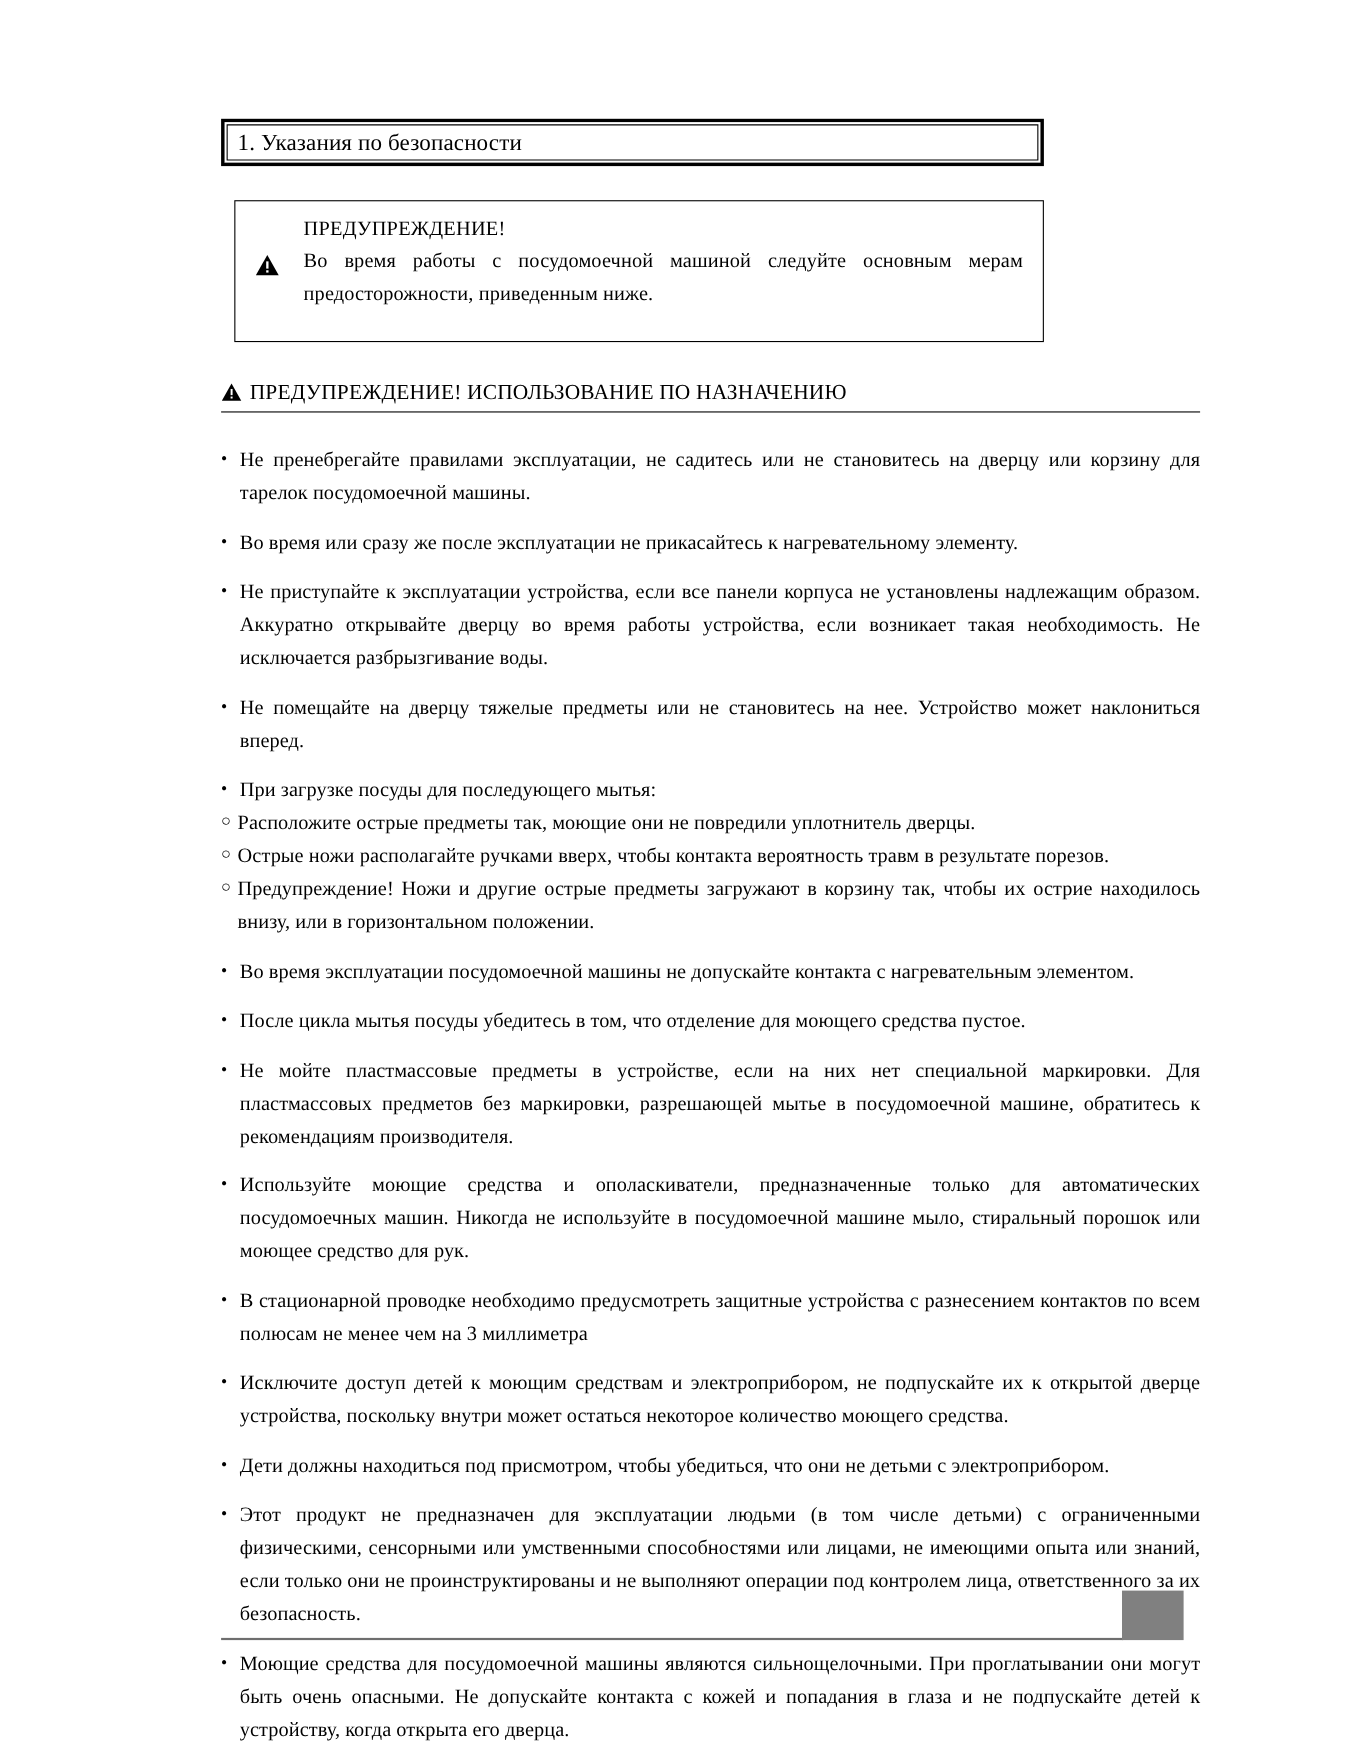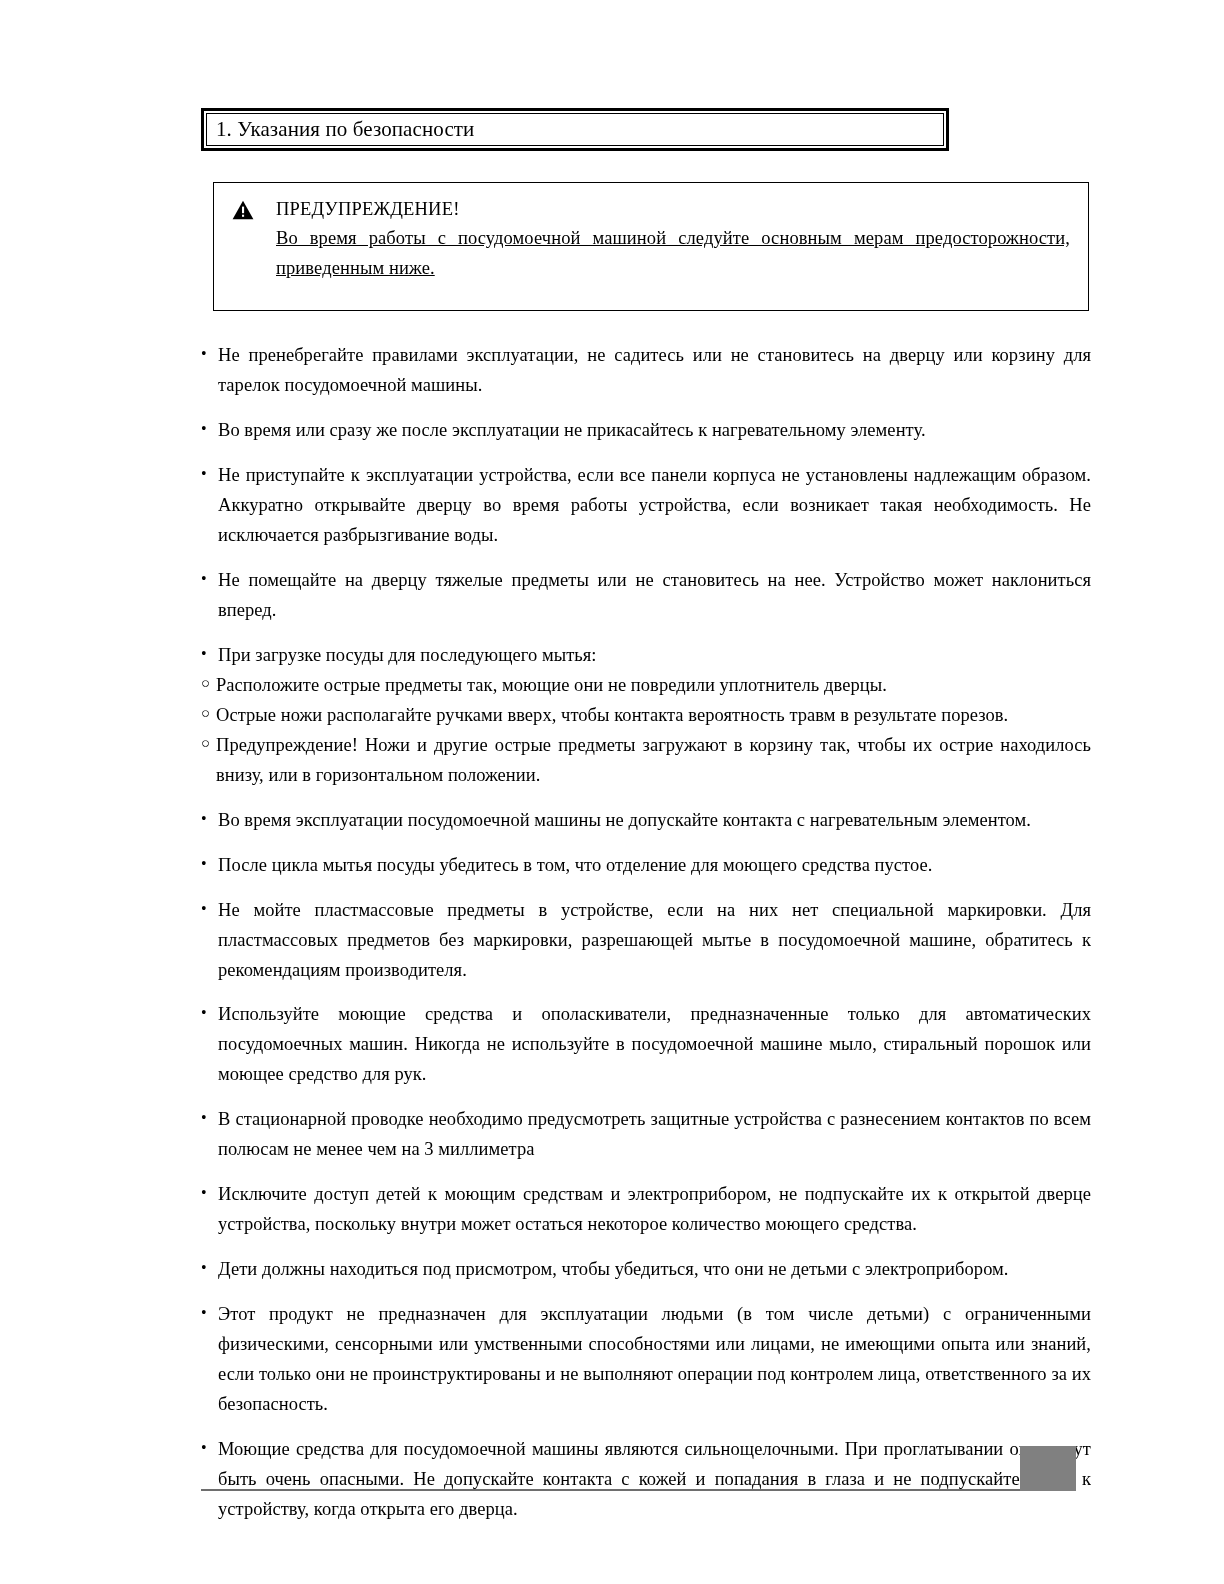--- a/index.html
+++ b/index.html
@@ -43,26 +43,26 @@
     line-height: 1.15;
     letter-spacing: .1px;
     box-sizing: border-box;
     width: 748px;
   }
 
   
   .warning-box {
     margin-top: 31px;
     margin-left: 12px;
-    width: 876px;
+    width: 736px;
     box-sizing: border-box;
     border: 1.5px solid #000;
     padding: 14px 18px 26px 18px;
     display: flex;
-    align-items: flex-start;
+    align-items: center;
   }
   .warning-box .tri-wrap {
     flex: 0 0 auto;
     width: 44px;
     padding-top: 3px;
   }
   .warning-box .wb-body {
     flex: 1 1 auto;
   }
   .wb-title {
@@ -70,21 +70,20 @@
     line-height: 1.35;
     margin-bottom: 2px;
     letter-spacing: .2px;
   }
   .wb-text {
     font-size: 18.5px;
     line-height: 1.62;
     text-align: justify;
     text-align-last: left;
     letter-spacing: .1px;
-    text-decoration: underline;
   }
 
   
   .tri {
     display: inline-block;
     vertical-align: -2px;
   }
 
   
   .rule-heading {
@@ -166,20 +165,30 @@
           <rect x="10" y="6.6" width="2.1" height="6.6" fill="#ffffff"></rect>
           <rect x="10" y="14.7" width="2.1" height="2.1" fill="#ffffff"></rect>
         </svg>
       </div>
       <div class="wb-body">
         <div class="wb-title">ПРЕДУПРЕЖДЕНИЕ!</div>
         <div class="wb-text">Во время работы с посудомоечной машиной следуйте основным мерам предосторожности, приведенным ниже.</div>
       </div>
     </div>
 
+    <div class="rule-heading">
+      <span>
+        <svg class="tri" width="19" height="17" viewBox="0 0 22 20" aria-hidden="true">
+          <path d="M11 0.8 L21.4 19.2 L0.6 19.2 Z" fill="#000000"></path>
+          <rect x="10" y="6.6" width="2.1" height="6.6" fill="#ffffff"></rect>
+          <rect x="10" y="14.7" width="2.1" height="2.1" fill="#ffffff"></rect>
+        </svg>
+      </span>
+      <span>ПРЕДУПРЕЖДЕНИЕ! ИСПОЛЬЗОВАНИЕ ПО НАЗНАЧЕНИЮ</span>
+    </div>
 
     <div class="bullets" id="bullet-list">
         <div class="bullet-item">
           <span class="marker">•</span>
           <span class="txt">Не пренебрегайте правилами эксплуатации, не садитесь или не становитесь на дверцу или корзину для тарелок посудомоечной машины.</span>
         </div>
         <div class="bullet-item">
           <span class="marker">•</span>
           <span class="txt">Во время или сразу же после эксплуатации не прикасайтесь к нагревательному элементу.</span>
         </div>

